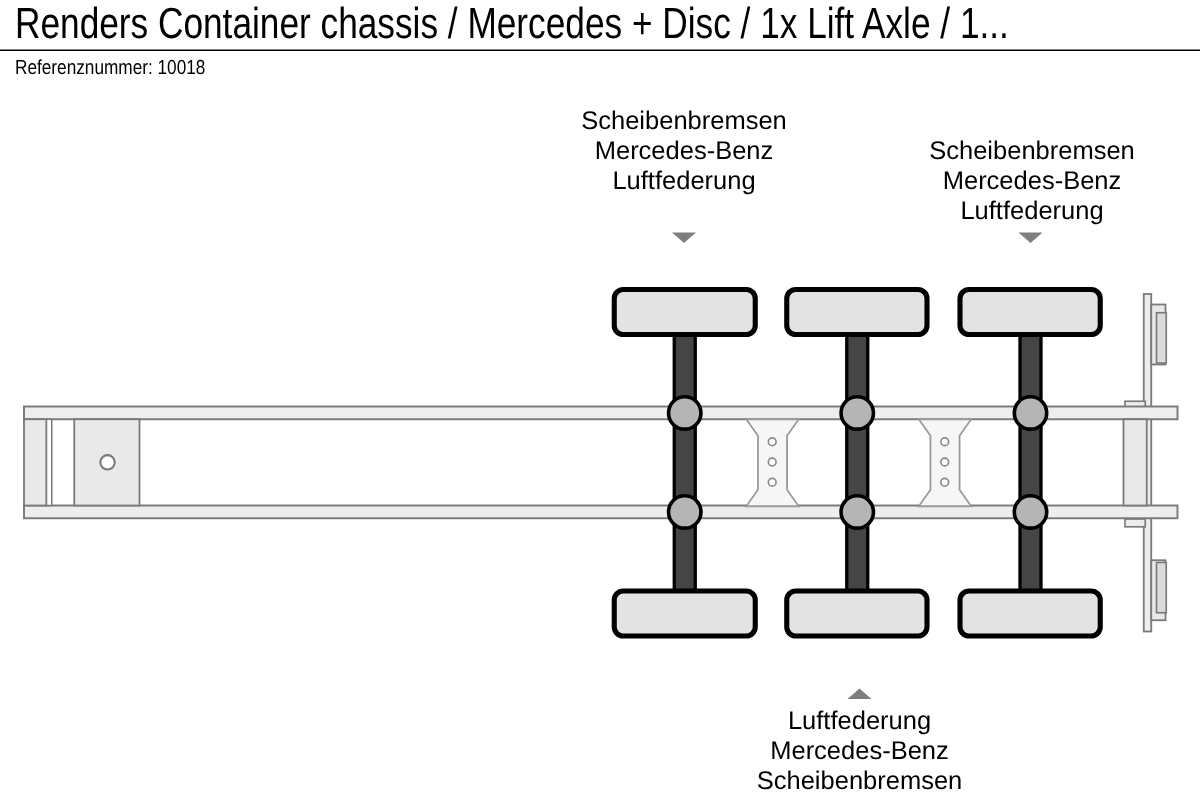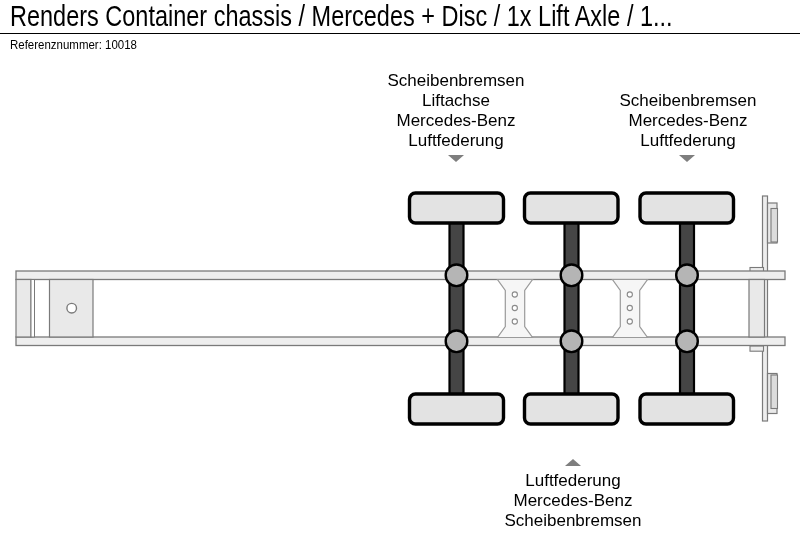--- a/index.html
+++ b/index.html
@@ -95,21 +95,20 @@
       <rect x="524.5" y="193" width="93.5" height="30" rx="6" fill="#e3e3e3" stroke="#000" stroke-width="3.4"></rect>
       <rect x="640" y="193" width="93.5" height="30" rx="6" fill="#e3e3e3" stroke="#000" stroke-width="3.4"></rect>
       <rect x="409.5" y="394" width="94" height="30" rx="6" fill="#e3e3e3" stroke="#000" stroke-width="3.4"></rect>
       <rect x="524.5" y="394" width="93.5" height="30" rx="6" fill="#e3e3e3" stroke="#000" stroke-width="3.4"></rect>
       <rect x="640" y="394" width="93.5" height="30" rx="6" fill="#e3e3e3" stroke="#000" stroke-width="3.4"></rect>
     </g>
   </svg>
 
   <div class="note note-tl">
     <div>Scheibenbremsen</div>
-    <div>Liftachse</div>
     <div>Mercedes-Benz</div>
     <div>Luftfederung</div>
   </div>
   <div class="tri tri-down tri-tl"></div>
 
   <div class="note note-tr">
     <div>Scheibenbremsen</div>
     <div>Mercedes-Benz</div>
     <div>Luftfederung</div>
   </div>

